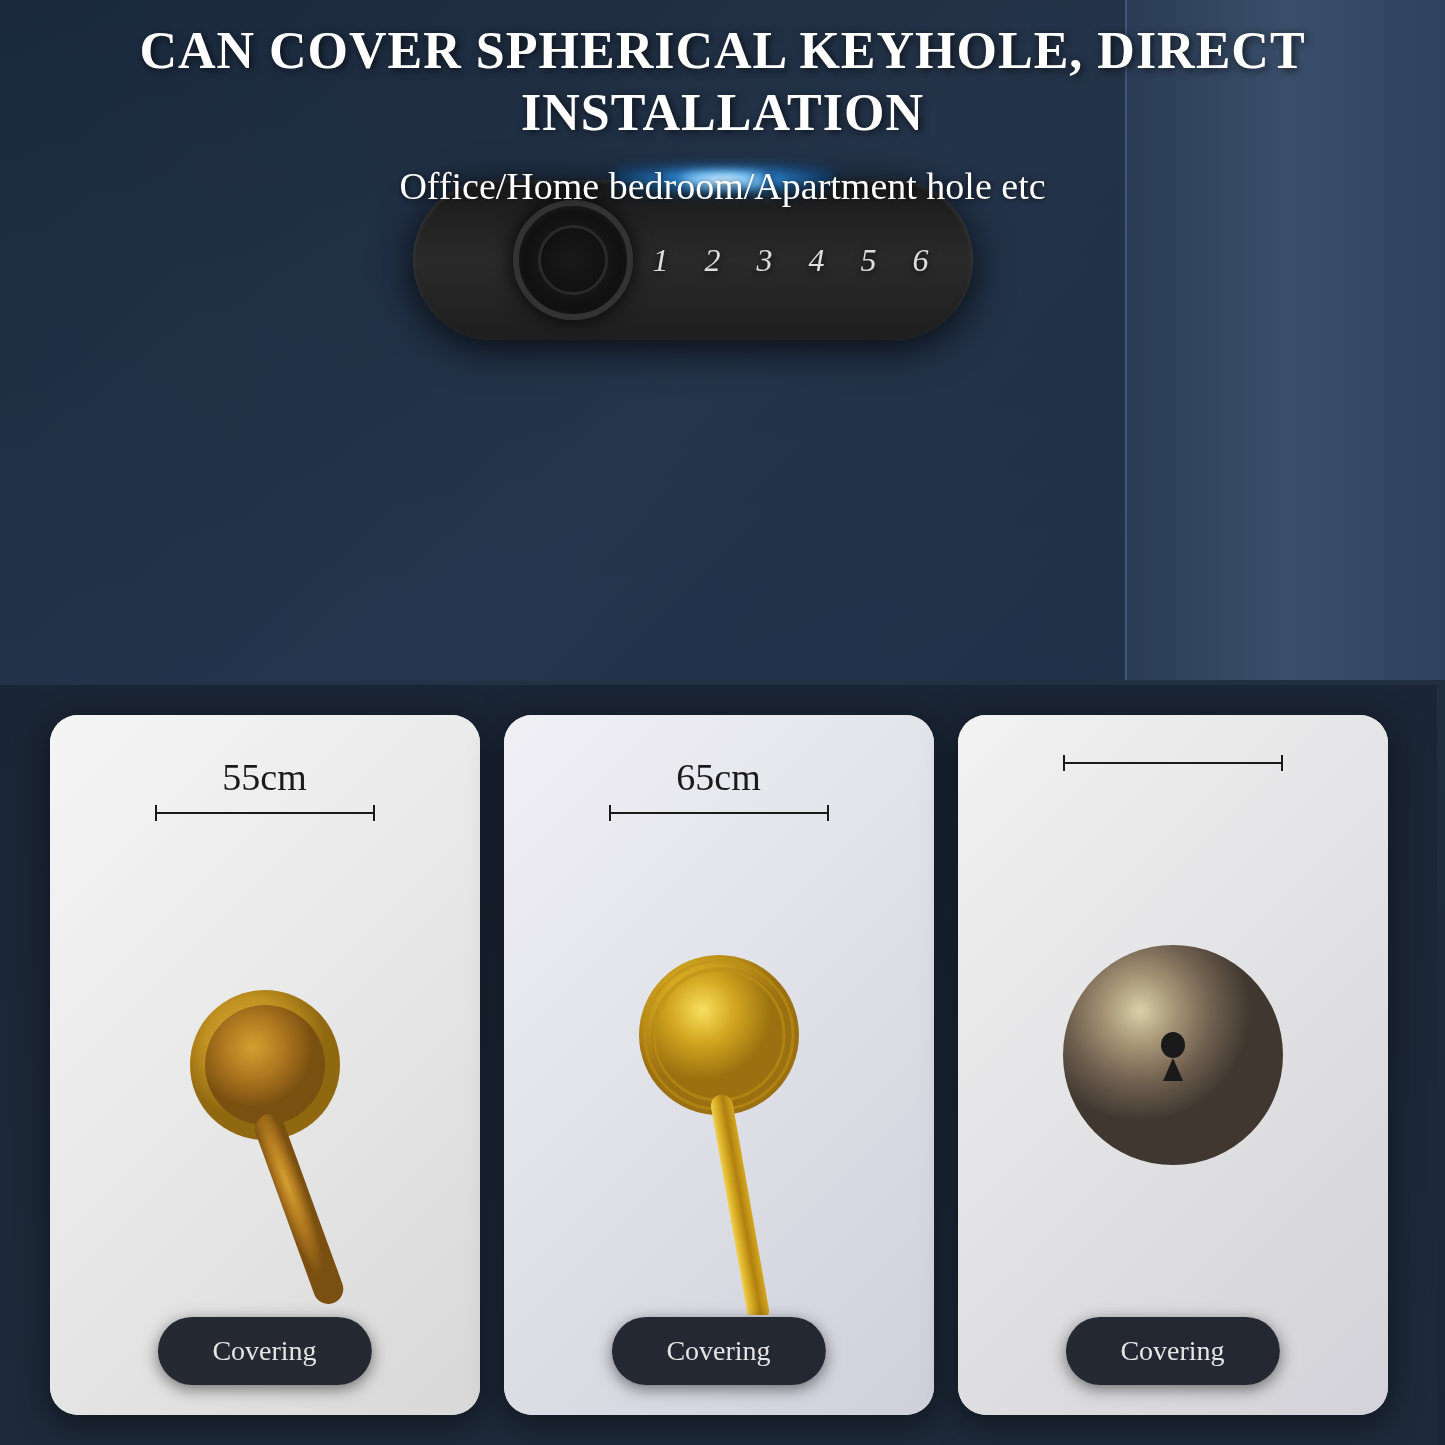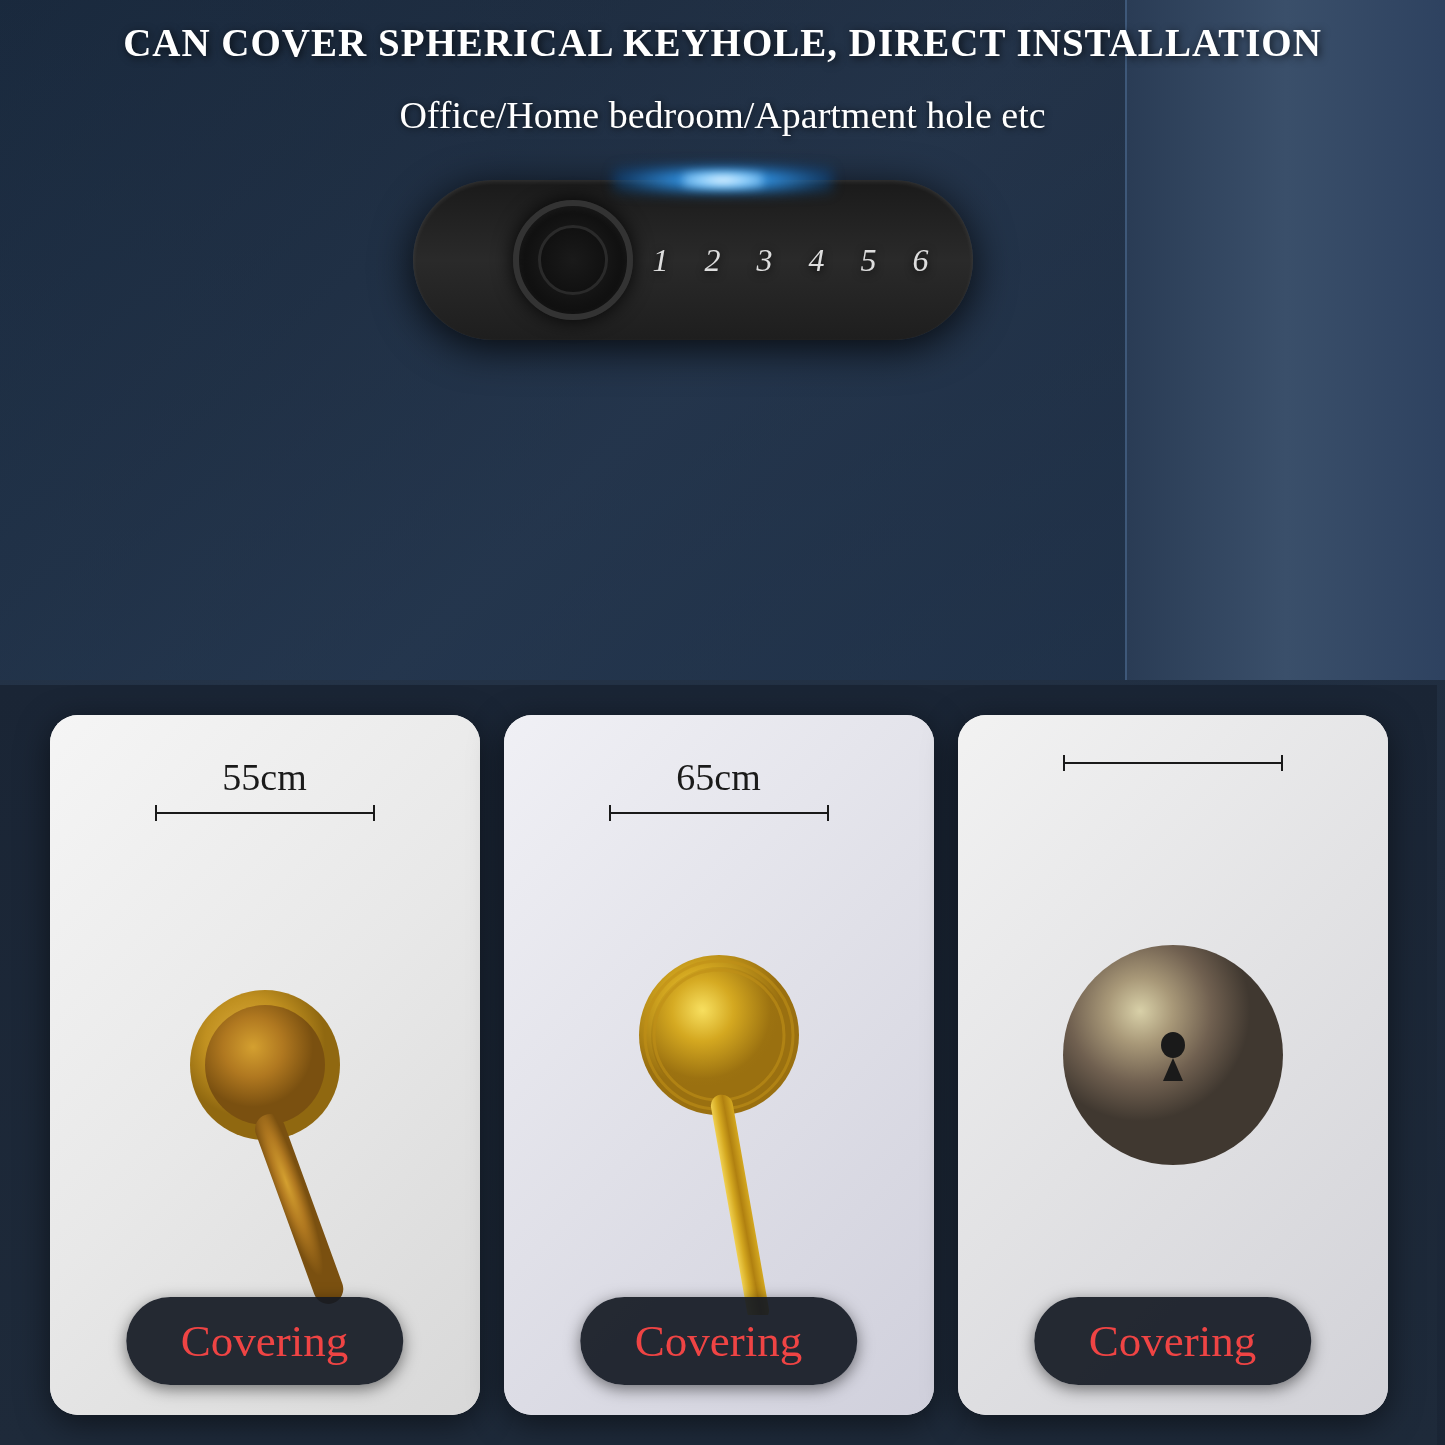--- a/index.html
+++ b/index.html
@@ -139,28 +139,28 @@
       position: absolute;
       top: 20px;
       left: 0;
       right: 0;
       text-align: center;
       z-index: 20;
       padding: 0 40px;
     }
 
     .headline {
-      font-size: 39px;
+      font-size: 52px;
       font-weight: bold;
       color: #ffffff;
       font-family: 'Georgia', serif;
       letter-spacing: 1px;
       text-shadow: 2px 2px 8px rgba(0,0,0,0.7);
       line-height: 1.2;
-      margin-bottom: 20px;
+      margin-bottom: 13px;
     }
 
     .subtext {
       font-size: 38px;
       color: #ffffff;
       font-family: 'Georgia', serif;
       text-shadow: 1px 1px 6px rgba(0,0,0,0.7);
       line-height: 1.5;
     }
 
@@ -236,22 +236,22 @@
       overflow: hidden;
     }
 
     
     .covering-badge {
       position: absolute;
       bottom: 30px;
       left: 50%;
       transform: translateX(-50%);
       background: rgba(20, 25, 35, 0.92);
-      color: #ef4444;
-      font-size: 45px;
+      color: #e5e5e5;
+      font-size: 28px;
       font-family: 'Georgia', serif;
       padding: 18px 55px;
       border-radius: 50px;
       white-space: nowrap;
       box-shadow: 0 4px 16px rgba(0,0,0,0.5);
       z-index: 20;
     }
 
     
     .card-1 { background: #e8e8e8; }

